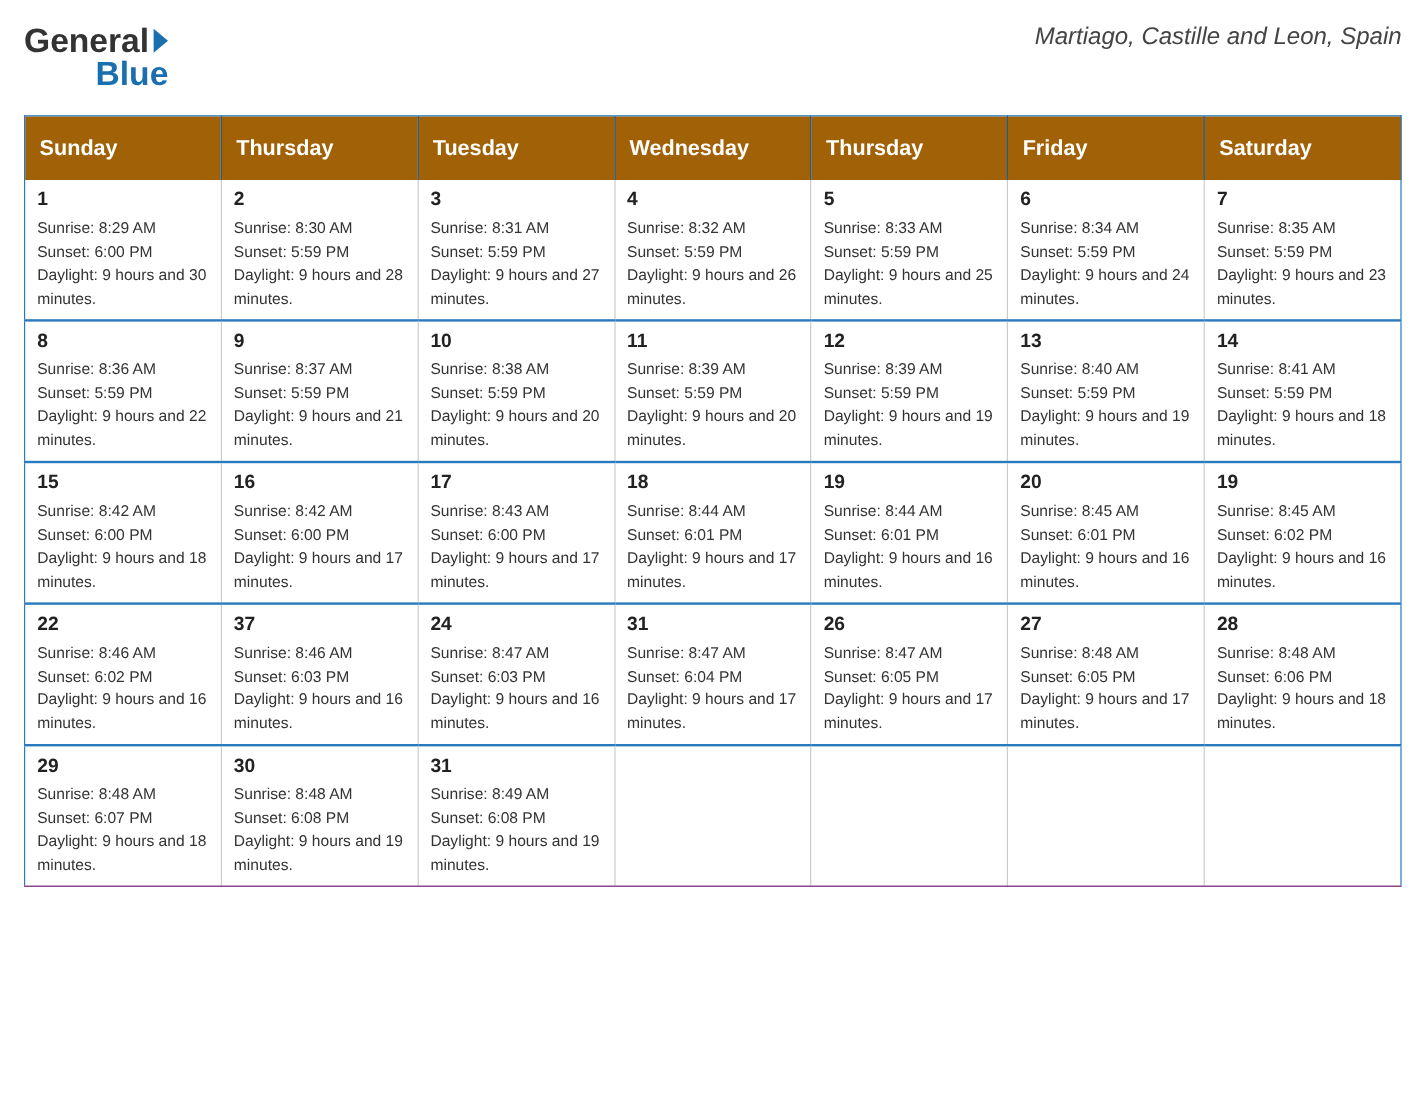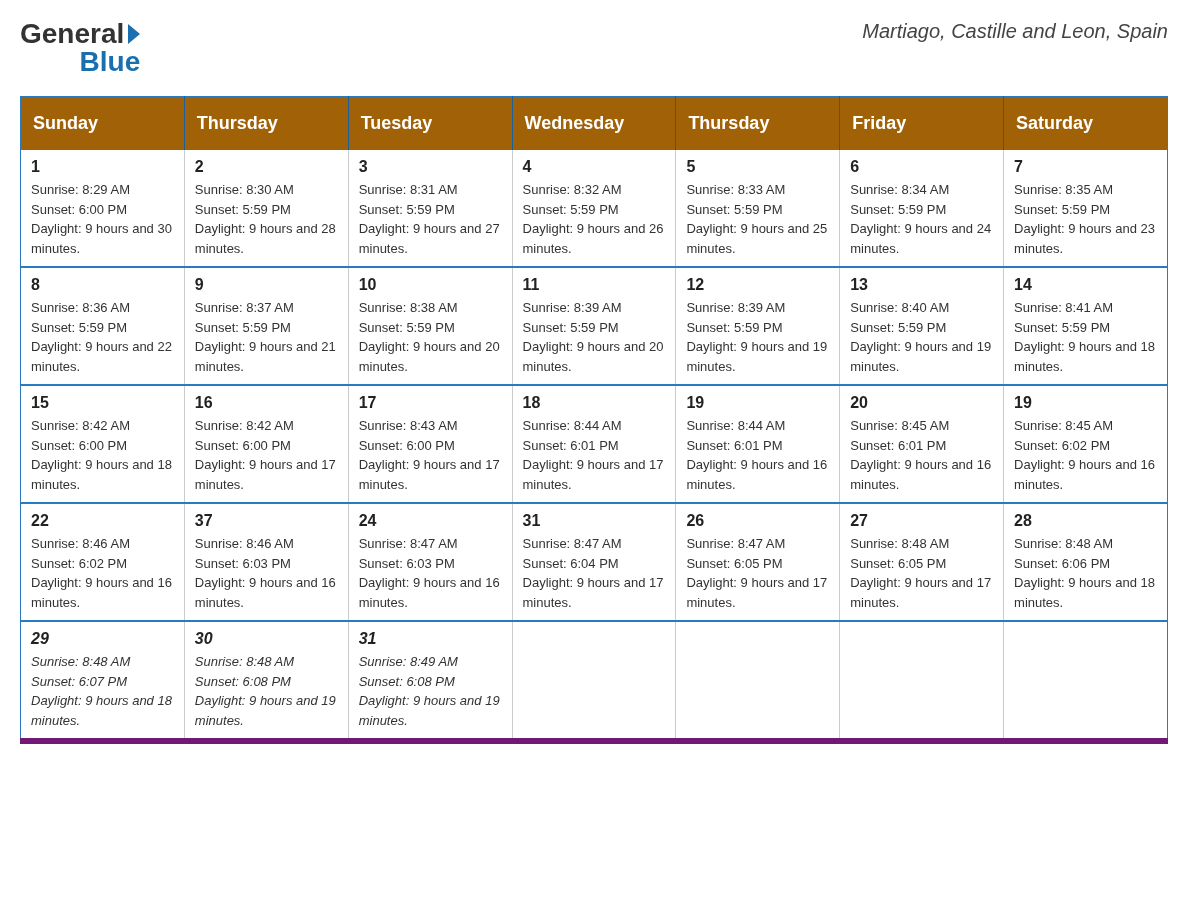--- a/index.html
+++ b/index.html
@@ -84,22 +84,21 @@
       border-bottom: 2px solid #2a7abf;
       width: 14.28%;
       font-size: 14px;
       color: #333;
       min-height: 100px;
     }
     .calendar tbody tr td:last-child {
       border-right: none;
     }
     .calendar tbody tr:last-child td {
-      border-bottom: 6px solid #701a75;
-      font-style: italic;
+      border-bottom: 1px solid #701a75;
     }
     .day-number {
       font-size: 16px;
       font-weight: bold;
       color: #222;
       display: block;
       margin-bottom: 4px;
     }
     .day-info {
       font-size: 13px;

